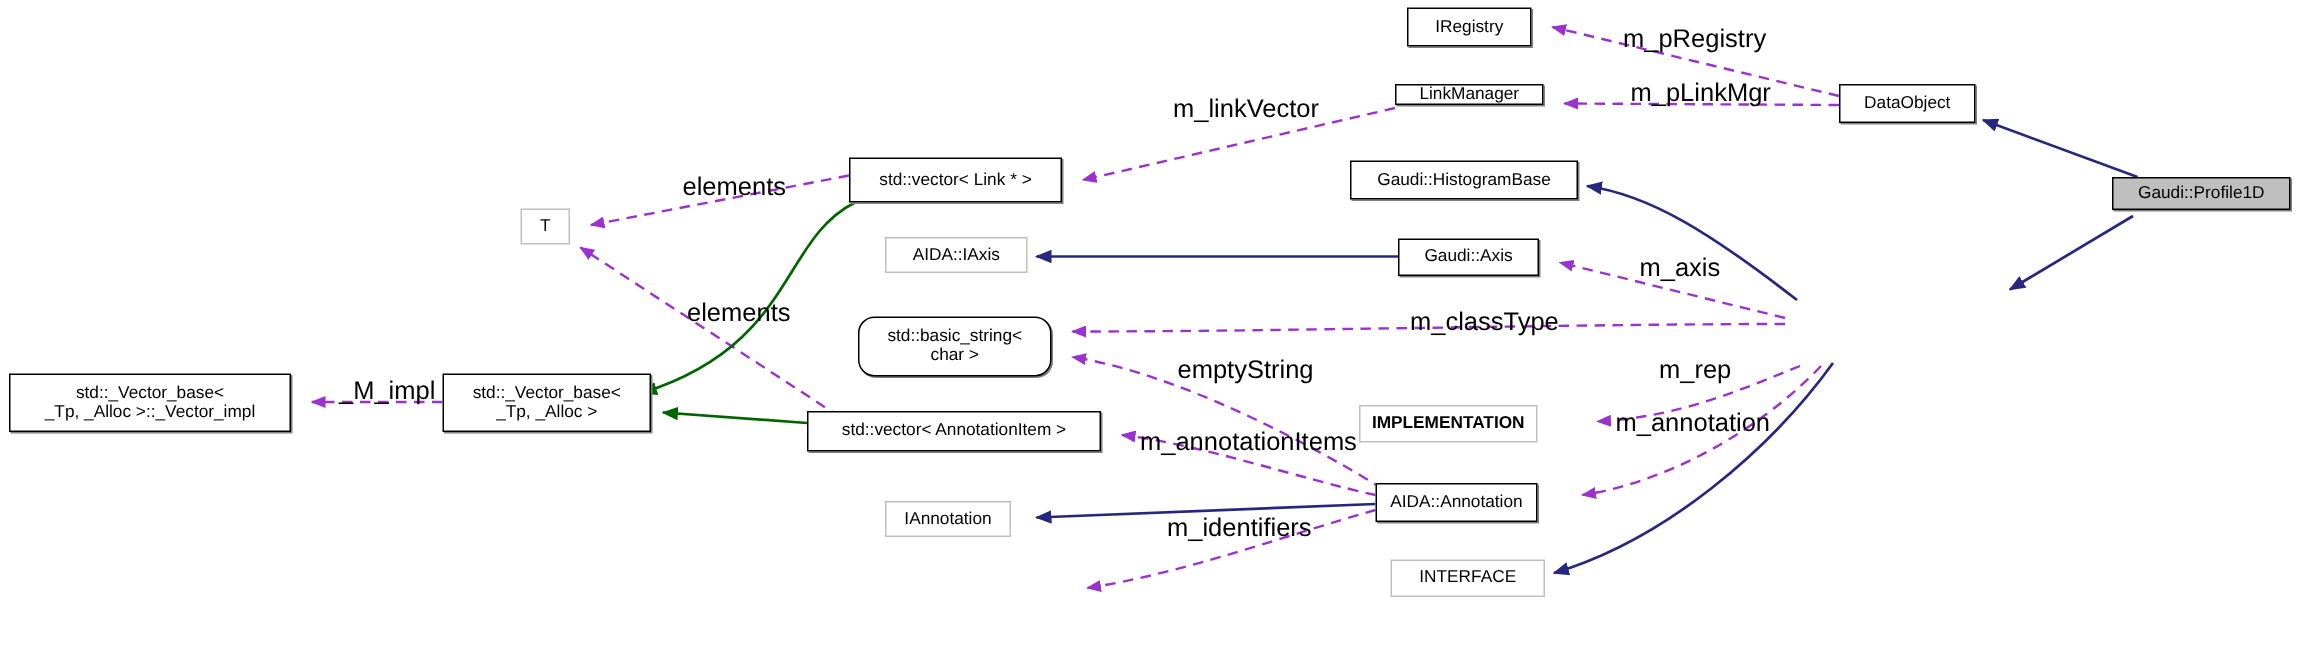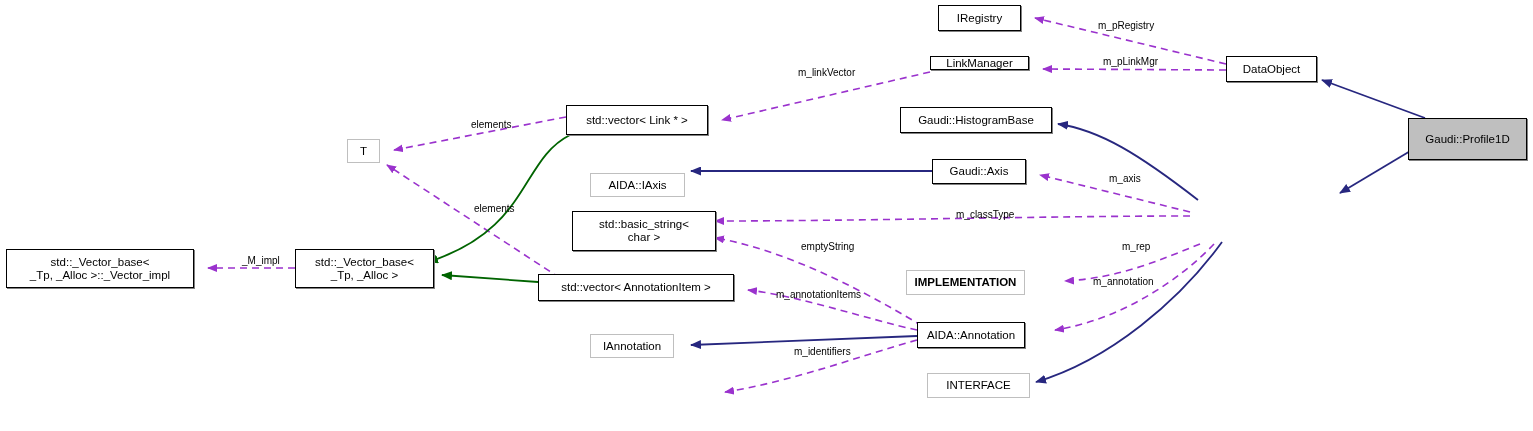--- a/index.html
+++ b/index.html
@@ -17,26 +17,25 @@
     line-height:13px;
     color:#000000;
     background:#ffffff;
     white-space:pre;
   }
   .node.dark{border:1px solid #000000;box-shadow:1px 1px 0 0 #808080;}
   .node.light{border:1px solid #bfbfbf;}
   .node.filled{background:#bfbfbf;border:1px solid #000000;box-shadow:1px 1px 0 0 #808080;}
   .edge-label{
     position:absolute;
-    font-size:10px;
+    font-size:17px;
     line-height:12px;
     color:#000000;
     background:transparent;
     white-space:pre;
-    margin-left:16px;
   }
 </style>
 </head>
 <body>
 
 <div id="canvas">
 
   <svg id="edges" viewBox="0 0 1533 431">
     <defs>
       <marker id="ah-purple" markerWidth="10" markerHeight="8" refX="9" refY="4" orient="auto" markerUnits="userSpaceOnUse">
@@ -80,34 +79,34 @@
       <path d="M538,282 L442,275" marker-end="url(#ah-green)"></path>
     </g>
   </svg>
 
   <div class="node dark" style="left:6px;top:249px;width:188px;height:39px;">std::_Vector_base&lt;
 _Tp, _Alloc &gt;::_Vector_impl</div>
   <div class="node dark" style="left:295px;top:249px;width:139px;height:39px;">std::_Vector_base&lt;
 _Tp, _Alloc &gt;</div>
   <div class="node light" style="left:347px;top:139px;width:33px;height:24px;">T</div>
   <div class="node dark" style="left:566px;top:105px;width:142px;height:30px;">std::vector&lt; Link * &gt;</div>
-  <div class="node light" style="left:590px;top:173px;width:95px;height:24px;">AIDA::IAxis</div>
-  <div class="node dark" style="left:572px;top:211px;width:144px;height:40px;">std::basic_string&lt;
+  <div class="node light" style="left:590px;top:158px;width:95px;height:24px;">AIDA::IAxis</div>
+  <div class="node dark" style="left:572px;top:211px;width:129px;height:40px;border-radius:11px;">std::basic_string&lt;
 char &gt;</div>
   <div class="node dark" style="left:538px;top:274px;width:196px;height:27px;">std::vector&lt; AnnotationItem &gt;</div>
   <div class="node light" style="left:590px;top:334px;width:84px;height:24px;">IAnnotation</div>
   <div class="node dark" style="left:938px;top:5px;width:83px;height:26px;">IRegistry</div>
   <div class="node dark" style="left:930px;top:56px;width:99px;height:14px;">LinkManager</div>
   <div class="node dark" style="left:900px;top:107px;width:152px;height:26px;">Gaudi::HistogramBase</div>
   <div class="node dark" style="left:932px;top:159px;width:94px;height:25px;">Gaudi::Axis</div>
   <div class="node light" style="left:906px;top:270px;width:119px;height:25px;font-weight:bold;">IMPLEMENTATION</div>
   <div class="node dark" style="left:917px;top:322px;width:108px;height:26px;">AIDA::Annotation</div>
   <div class="node light" style="left:927px;top:373px;width:103px;height:25px;">INTERFACE</div>
   <div class="node dark" style="left:1226px;top:56px;width:91px;height:26px;">DataObject</div>
-  <div class="node filled" style="left:1408px;top:118px;width:119px;height:42px;">Gaudi::Profile1D</div>
+  <div class="node filled" style="left:1408px;top:118px;width:119px;height:22px;">Gaudi::Profile1D</div>
 
   <div class="edge-label" style="left:1082px;top:20px;">m_pRegistry</div>
   <div class="edge-label" style="left:1087px;top:56px;">m_pLinkMgr</div>
   <div class="edge-label" style="left:782px;top:67px;">m_linkVector</div>
   <div class="edge-label" style="left:455px;top:119px;">elements</div>
   <div class="edge-label" style="left:458px;top:203px;">elements</div>
   <div class="edge-label" style="left:1093px;top:173px;">m_axis</div>
   <div class="edge-label" style="left:940px;top:209px;">m_classType</div>
   <div class="edge-label" style="left:785px;top:241px;">emptyString</div>
   <div class="edge-label" style="left:226px;top:255px;">_M_impl</div>

